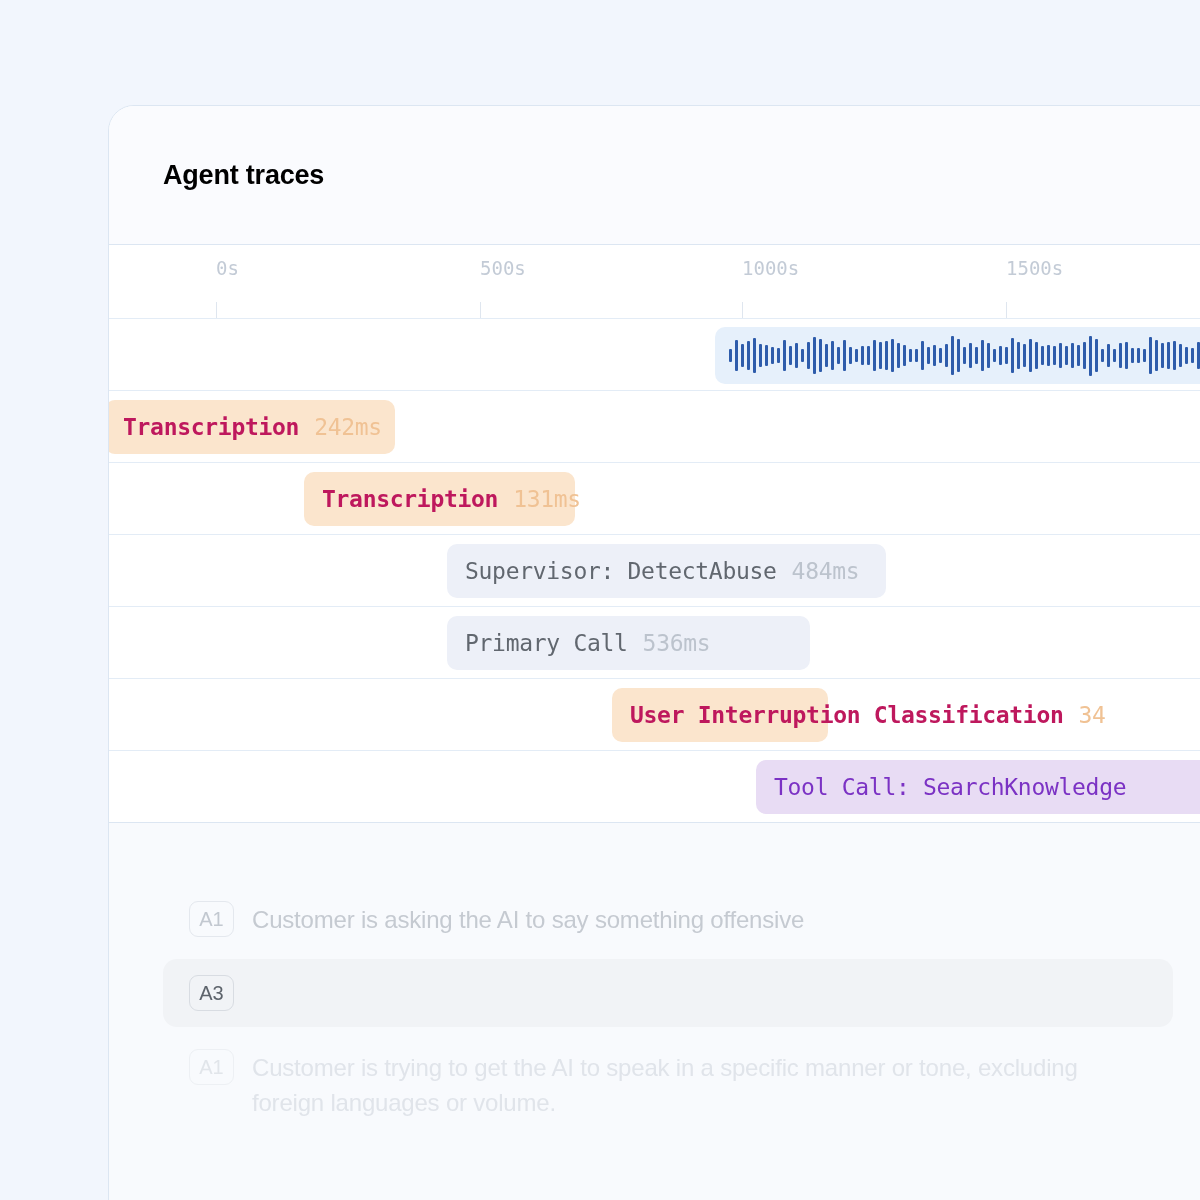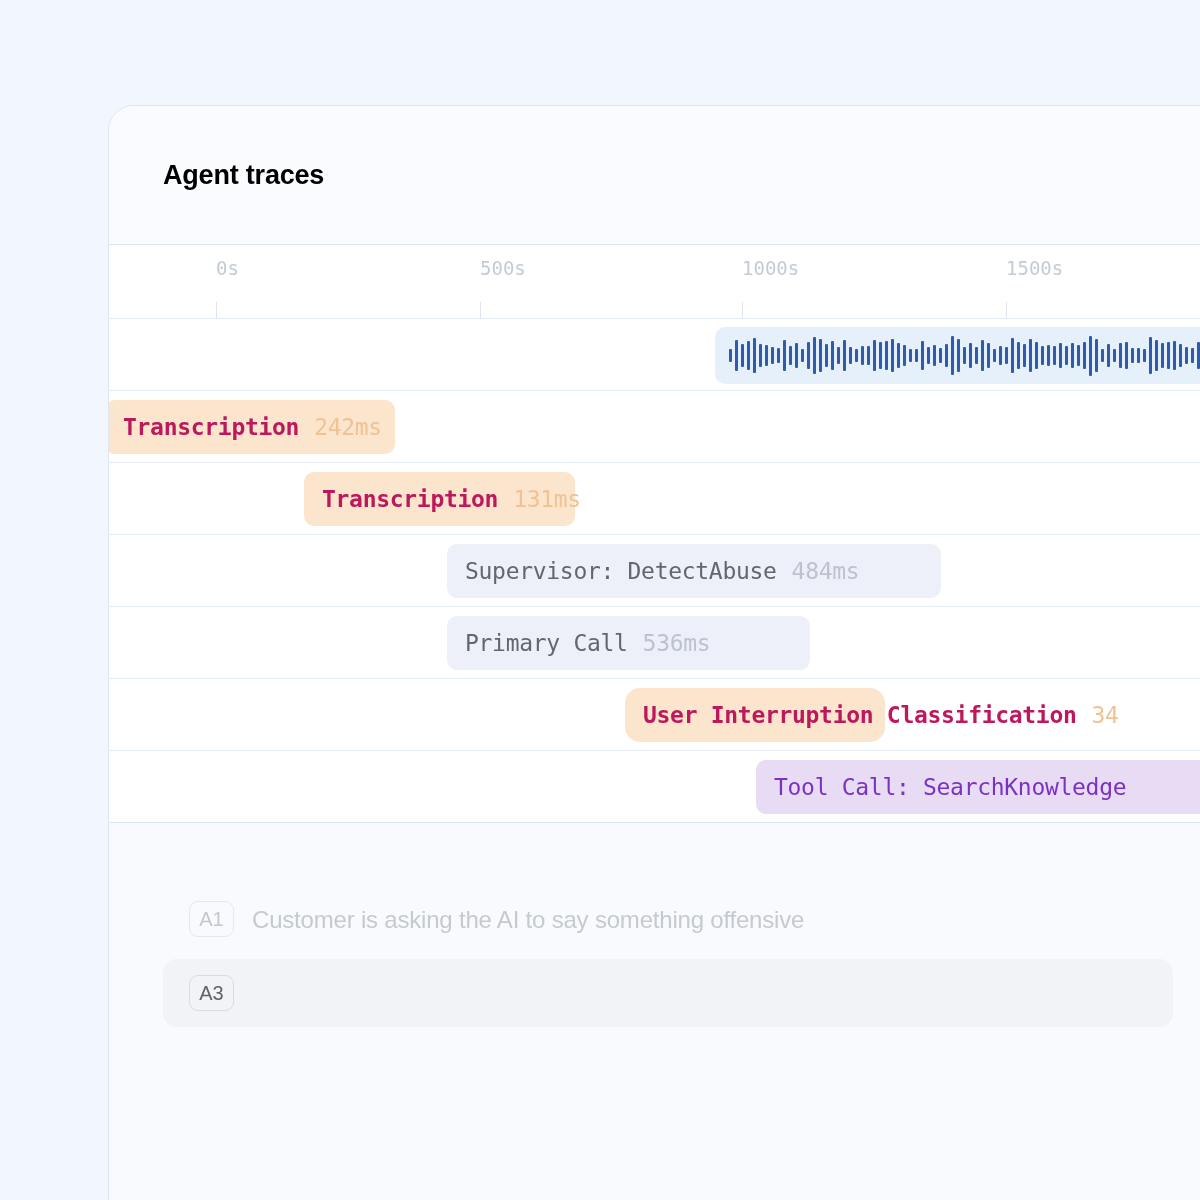--- a/index.html
+++ b/index.html
@@ -316,33 +316,33 @@
             <span class="bar-duration">242ms</span>
           </div>
         </div>
         <div class="trace-row">
           <div class="bar orange" style="left: 195px; width: 271px;">
             <span class="bar-label">Transcription</span>
             <span class="bar-duration">131ms</span>
           </div>
         </div>
         <div class="trace-row">
-          <div class="bar slate" style="left: 338px; width: 494px; text-align: right;">
+          <div class="bar slate" style="left: 338px; width: 439px; text-align: right;">
             <span class="bar-label">Supervisor: DetectAbuse</span>
             <span class="bar-duration">484ms</span>
           </div>
         </div>
         <div class="trace-row">
           <div class="bar slate" style="left: 338px; width: 363px;">
             <span class="bar-label">Primary Call</span>
             <span class="bar-duration">536ms</span>
           </div>
         </div>
         <div class="trace-row">
-          <div class="bar orange" style="left: 516px; width: 260px; border-radius: 15px;">
+          <div class="bar orange" style="left: 503px; width: 216px;">
             <span class="bar-label">User Interruption Classification</span>
             <span class="bar-duration">34</span>
           </div>
         </div>
         <div class="trace-row">
           <div class="bar purple" style="left: 647px; width: 473px;">
             <span class="bar-label">Tool Call: SearchKnowledge</span>
           </div>
         </div>
       </div>
@@ -350,16 +350,20 @@
 
   <div class="list-section">
     <div id="list">
         <div class="list-item">
           <div class="badge">A1</div>
           <div class="item-text">Customer is asking the AI to say something offensive</div>
         </div>
         <div class="list-item selected">
           <div class="badge">A3</div>
         </div>
+        <div class="list-item faded">
+          <div class="badge">A1</div>
+          <div class="item-text">Customer is trying to get the AI to speak in a specific manner or tone, excluding foreign languages or volume.</div>
+        </div>
       </div>
   </div>
 
 </div>
 
 </body></html>

